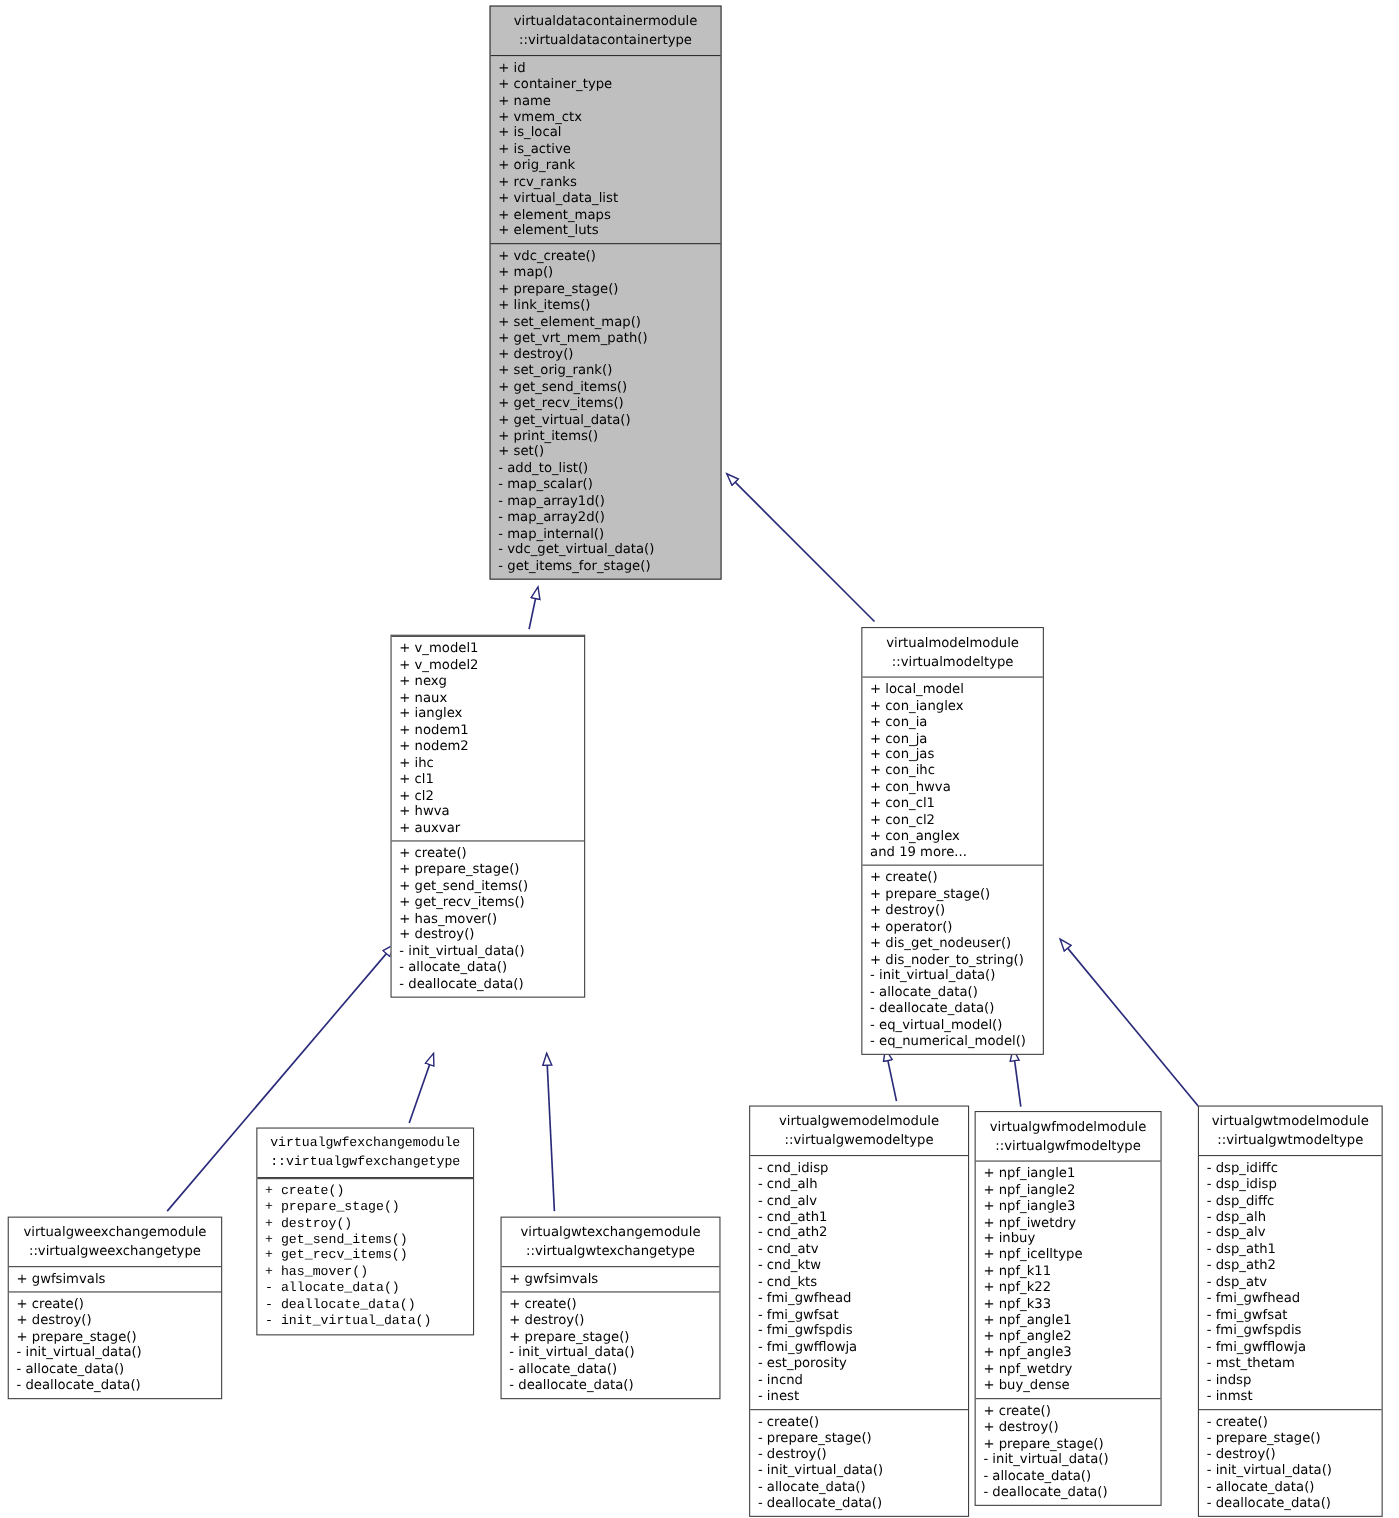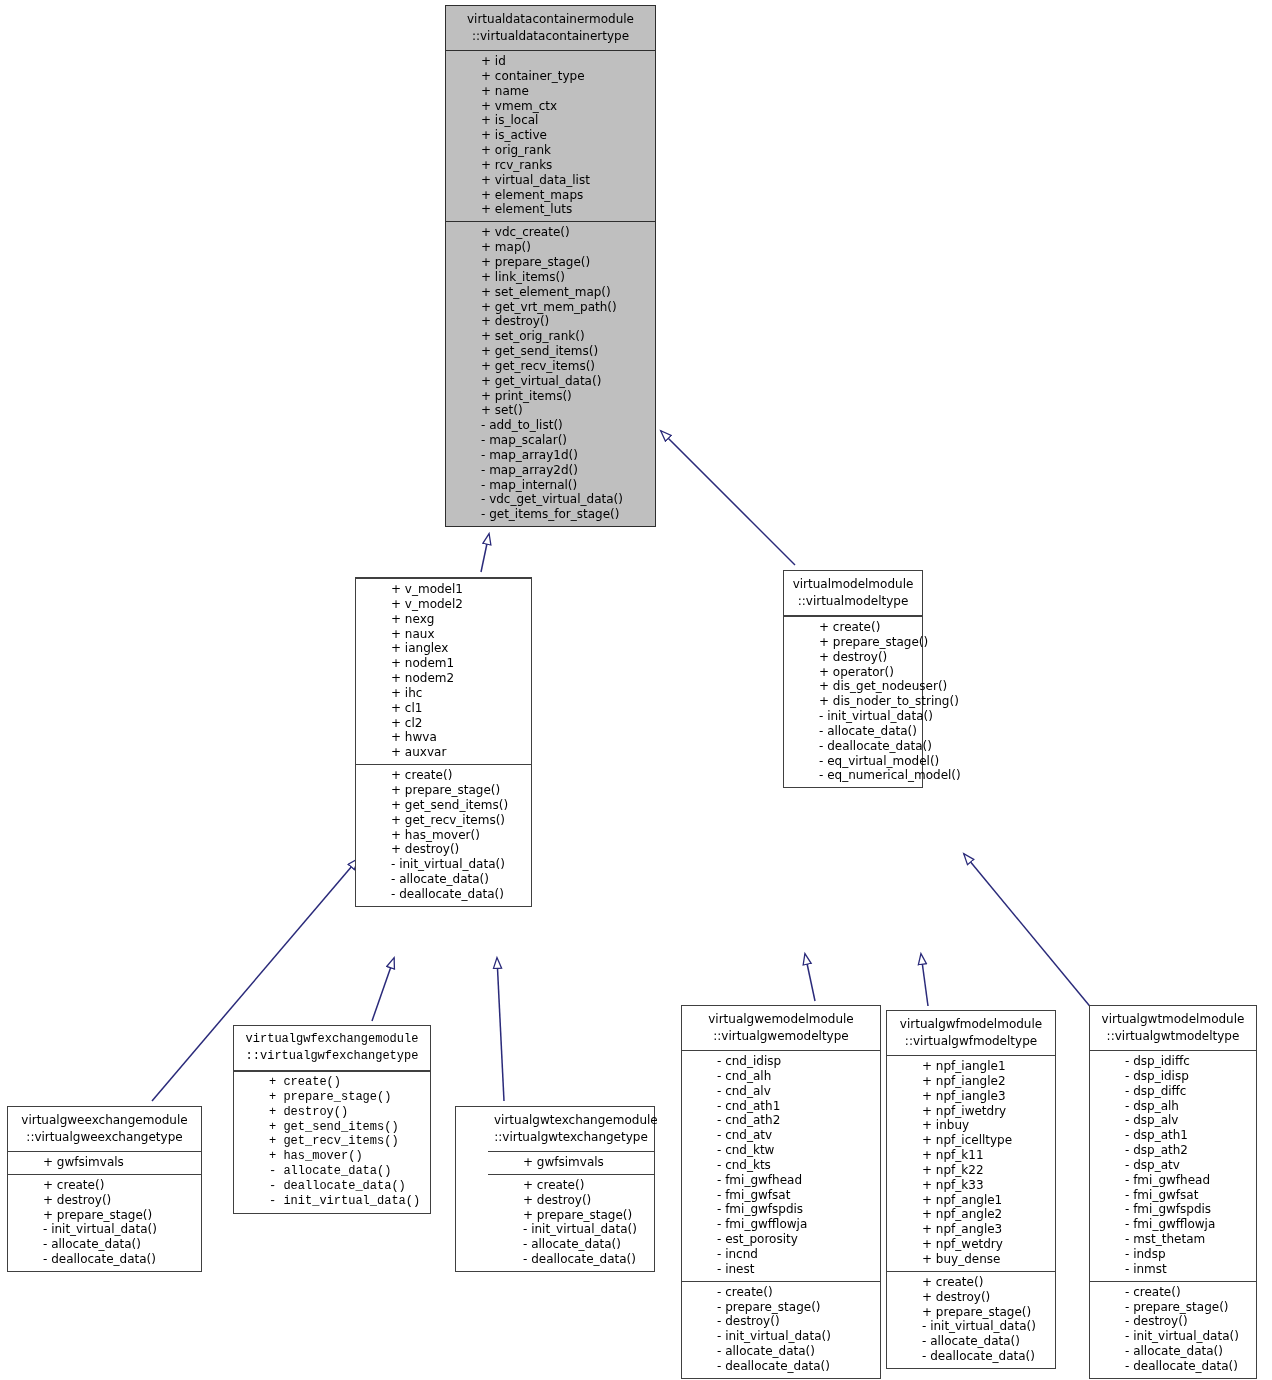--- a/index.html
+++ b/index.html
@@ -48,21 +48,20 @@
     line-height: 16.5px;
   }
   .node-sep {
     border-top: 1.4px solid #404040;
   }
   .uml-node.root .node-sep {
     border-top: 1.6px solid #2e2e2e;
   }
   .node-section {
     padding: 3px 6px 4px 7px;
-    margin-left: 28px;
   }
   .node-section ul {
     list-style: none;
     margin: 0;
     padding: 0;
   }
   .node-section li {
     white-space: nowrap;
     margin: 0;
     padding: 0;
@@ -169,24 +168,39 @@
           <li>+ get_send_items()</li>
           <li>+ get_recv_items()</li>
           <li>+ has_mover()</li>
           <li>+ destroy()</li>
           <li>- init_virtual_data()</li>
           <li>- allocate_data()</li>
           <li>- deallocate_data()</li>
         </ul>
       </div>
     </div>
-    <div class="uml-node" style="left: 783px; top: 570px; width: 140px;">
+    <div class="uml-node" style="left: 783px; top: 570px; width: 166px;">
       <div class="node-title">virtualmodelmodule
 ::virtualmodeltype</div>
       <div class="node-sep"></div>
+      <div class="node-section">
+        <ul>
+          <li>+ local_model</li>
+          <li>+ con_ianglex</li>
+          <li>+ con_ia</li>
+          <li>+ con_ja</li>
+          <li>+ con_jas</li>
+          <li>+ con_ihc</li>
+          <li>+ con_hwva</li>
+          <li>+ con_cl1</li>
+          <li>+ con_cl2</li>
+          <li>+ con_anglex</li>
+          <li>and 19 more...</li>
+        </ul>
+      </div>
       <div class="node-sep"></div>
       <div class="node-section">
         <ul>
           <li>+ create()</li>
           <li>+ prepare_stage()</li>
           <li>+ destroy()</li>
           <li>+ operator()</li>
           <li>+ dis_get_nodeuser()</li>
           <li>+ dis_noder_to_string()</li>
           <li>- init_virtual_data()</li>
@@ -230,21 +244,21 @@
           <li>+ destroy()</li>
           <li>+ get_send_items()</li>
           <li>+ get_recv_items()</li>
           <li>+ has_mover()</li>
           <li>- allocate_data()</li>
           <li>- deallocate_data()</li>
           <li>- init_virtual_data()</li>
         </ul>
       </div>
     </div>
-    <div class="uml-node" style="left: 455px; top: 1106px; width: 200px; padding-left: 32px;">
+    <div class="uml-node" style="left: 455px; top: 1106px; width: 200px;">
       <div class="node-title">virtualgwtexchangemodule
 ::virtualgwtexchangetype</div>
       <div class="node-sep"></div>
       <div class="node-section">
         <ul>
           <li>+ gwfsimvals</li>
         </ul>
       </div>
       <div class="node-sep"></div>
       <div class="node-section">

